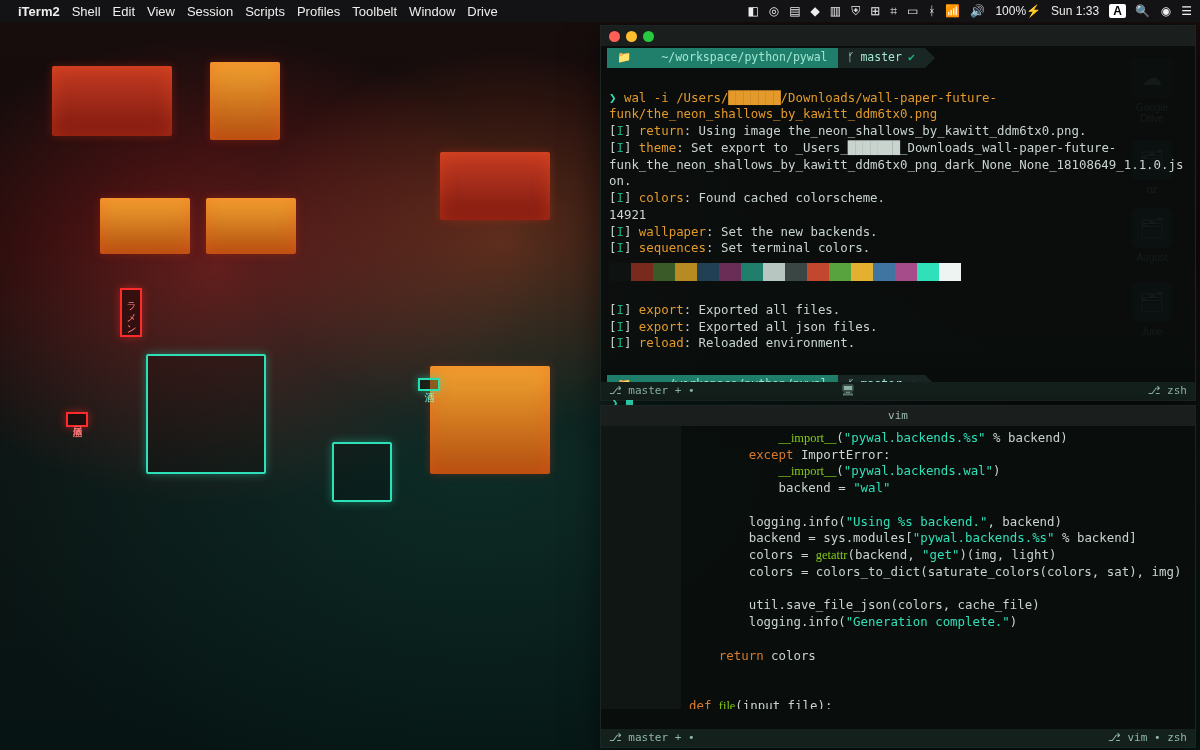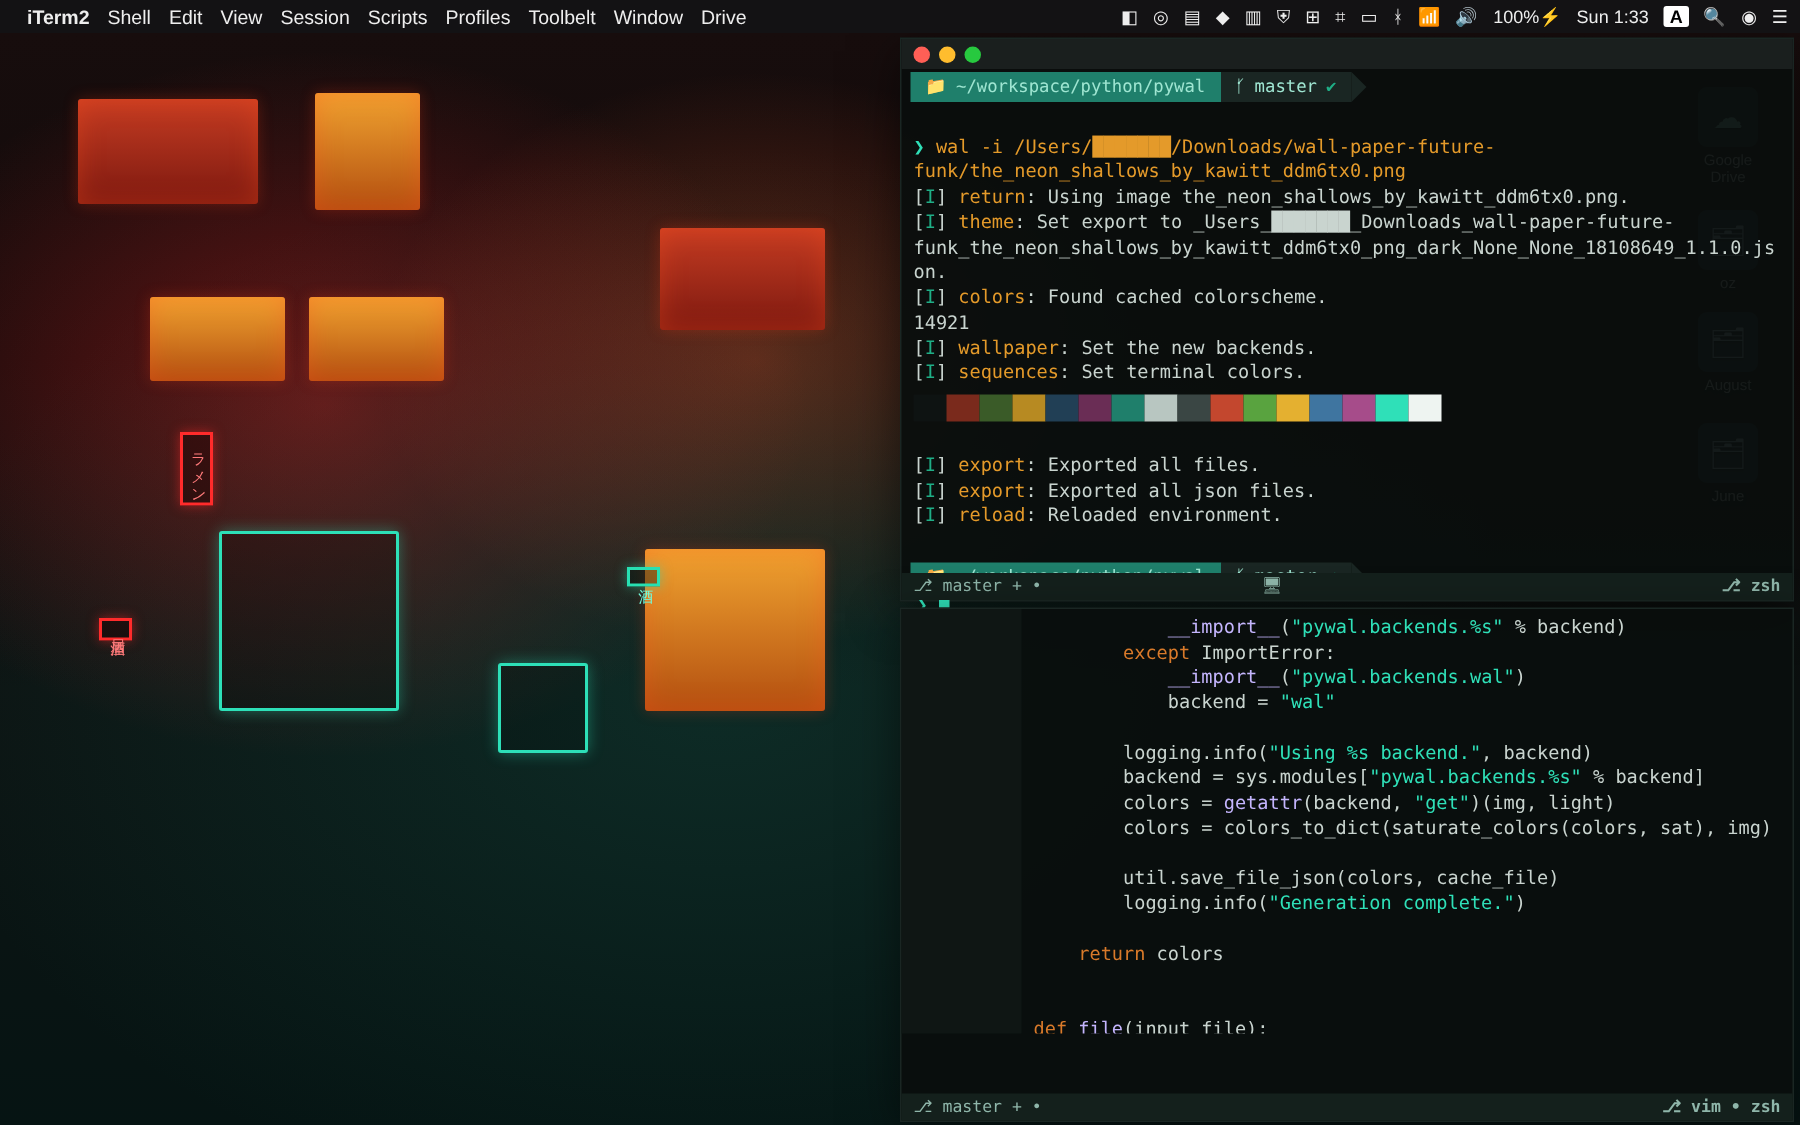--- a/index.html
+++ b/index.html
@@ -63,28 +63,28 @@
   .seg.bg-teal::after{ color:#1f7f6b; }
   .seg.bg-dark  { background:#1a2623; color:#9fe6d2; }
   .seg.bg-dark::after{ color:#1a2623; }
   .seg .icon{margin-right:6px;}
   .check{ color:#1fae86; margin-left:6px; font-weight:700; }
 
   .c-tag   { color:#1fae86; }
   .c-key   { color:#2fe0b8; }
   .c-amber { color:#e49a2a; }
   .c-str   { color:#2fe0b8; }
-  .c-func  { color:#c4b5fd; }
+  .c-func  { color:#84cc16;font-family:Liberation Serif, serif; }
   .c-kw    { color:#d97a2a; }
-  .c-path  { color:#9fe6d2; }
+  .c-path  { color:#9fe6d2;margin-left:24px; }
   .cursor  { display:inline-block; width:7px; height:14px; background:#2fe0b8; vertical-align:-2px; }
 
   .statusbar { position:absolute; left:0; right:0; bottom:0; height:18px;
     background:#14201c; color:#8fb6aa; font-size:11px; display:flex; align-items:center; padding:0 8px;margin-top:41px; }
-  .statusbar .right { margin-left:auto; display:flex; gap:10px;font-weight:bold; }
+  .statusbar .right { margin-left:auto; display:flex; gap:10px; }
 
   
   .swatches { display:flex; margin:6px 0 4px; }
   .swatches i { width:22px; height:18px; display:block; }
 
   
   .vim-tabs { display:flex; align-items:center; background:#0f1614; height:20px; font-size:11.5px; }
   .vim-tabs .tab { padding:2px 10px; background:#16231f; color:#a9cfc3; border-right:1px solid #0b1311;}
   .vim-tabs .tab.active { background:#2aa387; color:#07120e; }
   .vim-tabs .close { margin-left:auto; padding:0 8px; color:#7da99c; }
@@ -203,20 +203,23 @@
     <div class="statusbar">
       <span>⎇ master + •</span>
       <span style="margin:0 auto">🖥</span>
       <span class="right">
           <span>⎇ zsh</span>
         </span>
     </div>
   </div>
 
   <div class="pane" id="pane-vim" style="left:600px; top:383px; width:596px; height:343px;">
+    <div class="titlebar">
+      <span class="title">vim</span>
+    </div>
     <div style="display:flex; height:calc(100% - 58px);">
       <div id="vim-left"></div>
       <div class="term-body" id="vim-code" style="flex:1; white-space:pre;">            <span class="c-func">__import__</span>(<span class="c-str">"pywal.backends.%s"</span> % backend)
         <span class="c-kw">except</span> ImportError:
             <span class="c-func">__import__</span>(<span class="c-str">"pywal.backends.wal"</span>)
             backend = <span class="c-str">"wal"</span>
 
         logging.info(<span class="c-str">"Using %s backend."</span>, backend)
         backend = sys.modules[<span class="c-str">"pywal.backends.%s"</span> % backend]
         colors = <span class="c-func">getattr</span>(backend, <span class="c-str">"get"</span>)(img, light)

